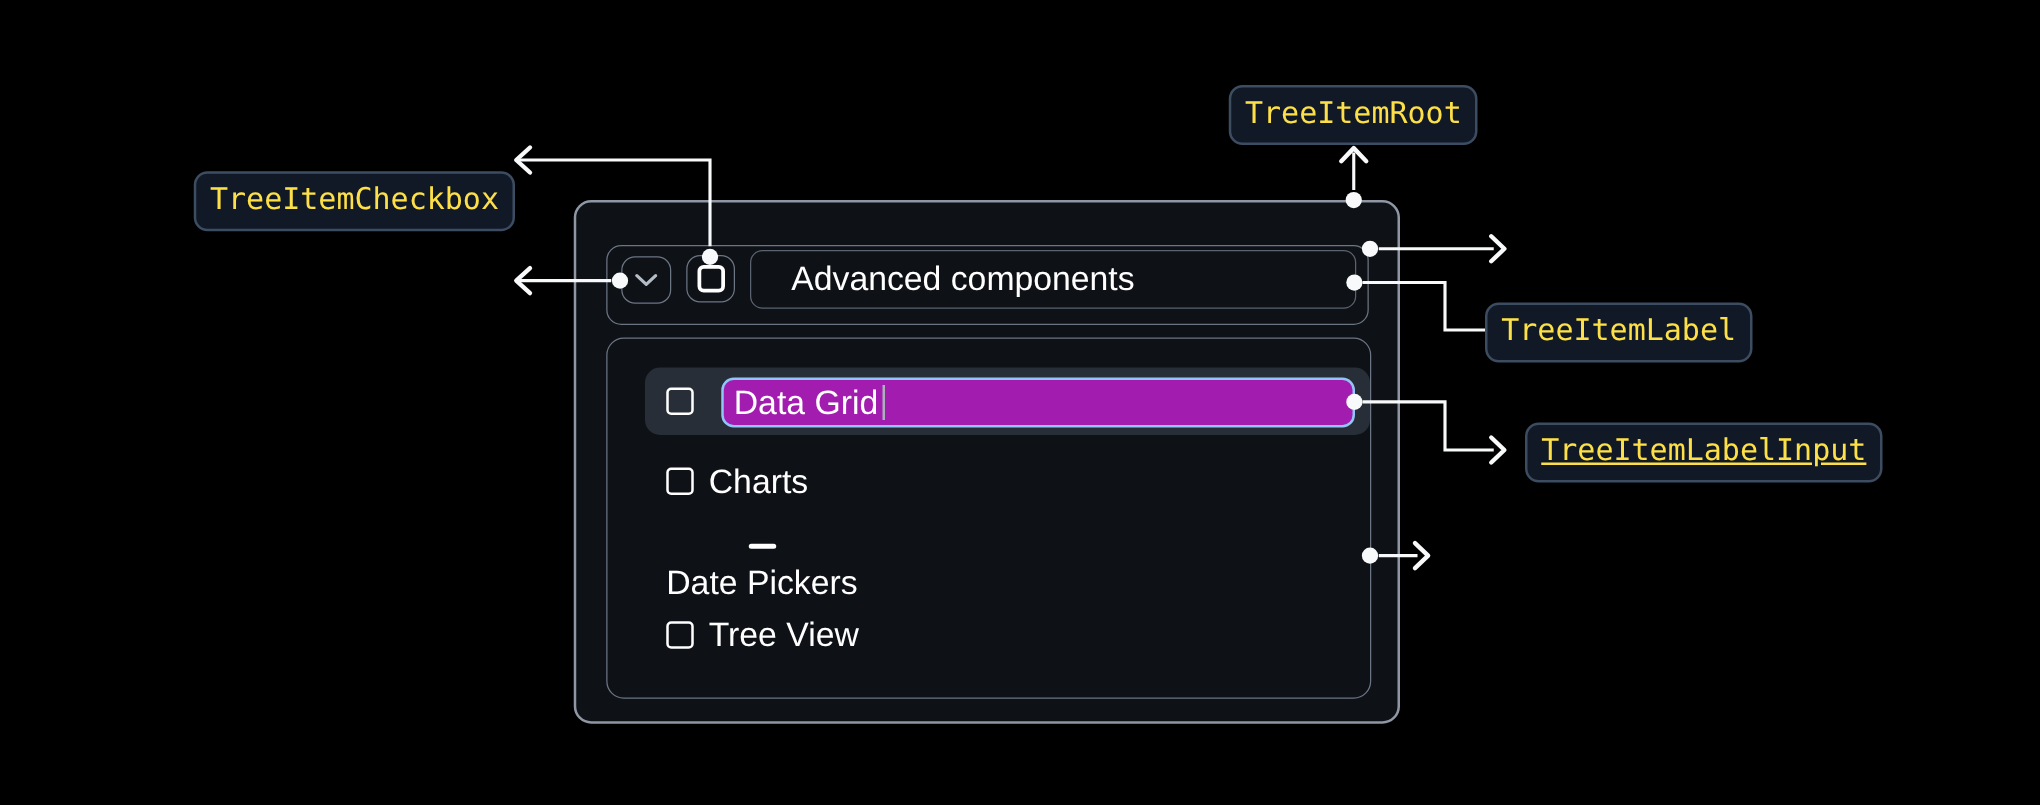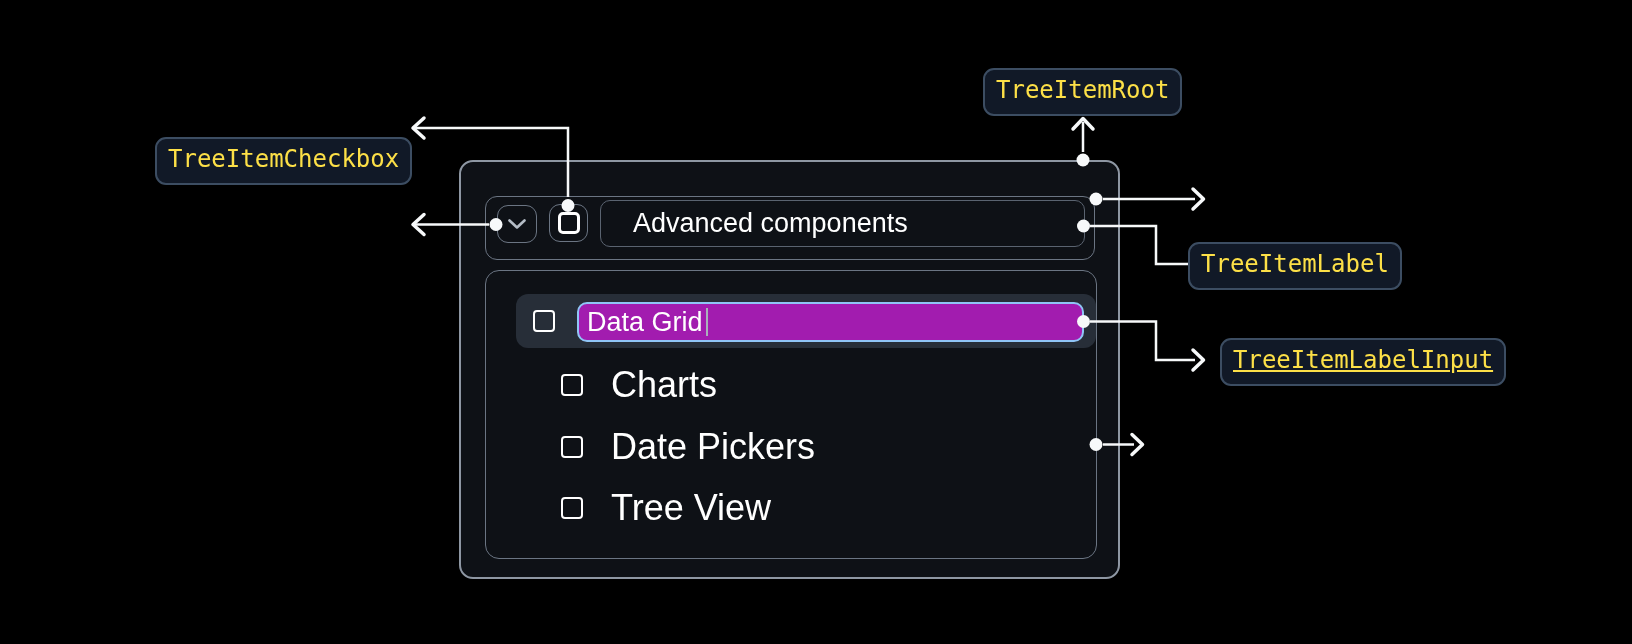--- a/index.html
+++ b/index.html
@@ -21,22 +21,22 @@
              border-radius:10px;display:flex;align-items:center;padding-left:32px;
              color:#fff;font-size:27px;}
   .group-box{left:485px;top:270px;width:612px;height:289px;
              border:1.5px solid #6b7583;border-radius:14px;}
   .editing-row{left:516px;top:294px;width:580px;height:54px;background:#272e38;border-radius:12px;}
   .row-checkbox{width:18px;height:18px;border:2.5px solid #fff;border-radius:4px;}
   .label-input{left:577px;top:302px;width:507px;height:40px;background:#a21caf;
                border:2px solid #90c5f6;border-radius:10px;display:flex;align-items:center;
                padding-left:8px;color:#fff;font-size:27px;}
   .caret{width:2.5px;height:28px;background:#a9b1bb;margin-left:3px;}
-  .tree-row{position:absolute;left:533px;height:24px;display:flex;align-items:center;gap:28px;
-            color:#fff;font-size:36px;margin-left:28px;}
+  .tree-row{position:absolute;left:533px;height:24px;display:flex;align-items:center;gap:12px;
+            color:#fff;font-size:27px;}
 
   
   .badge{position:absolute;height:44px;line-height:40px;padding:0 11px;border:2px solid #3c4d62;
          border-radius:11px;background:#111927;color:#fde047;font-size:24px;
          font-family:"DejaVu Sans Mono", monospace;white-space:nowrap;}
 
   svg.wires{position:absolute;left:0;top:0;pointer-events:none;}
   .wire{stroke:#f7f9fa;stroke-width:2.5;fill:none;}
   .head{stroke:#f7f9fa;stroke-width:3.5;fill:none;stroke-linecap:round;stroke-linejoin:round;}
   .dot{fill:#f7f9fa;}
@@ -74,21 +74,21 @@
   </div>
   <div class="abs label-input">
     <span>Data Grid</span>
     <span class="caret"></span>
   </div>
 
   <div class="tree-row" style="top:373px;">
     <span class="row-checkbox"></span>
     <span>Charts</span>
   </div>
-  <div class="tree-row" style="top:435px;">
+  <div class="tree-row" style="top:435px;flex-direction:column;">
     <span class="row-checkbox"></span>
     <span>Date Pickers</span>
   </div>
   <div class="tree-row" style="top:496px;">
     <span class="row-checkbox"></span>
     <span>Tree View</span>
   </div>
 
   <svg class="wires" width="1632" height="644" viewBox="0 0 1632 644">
     <g>

